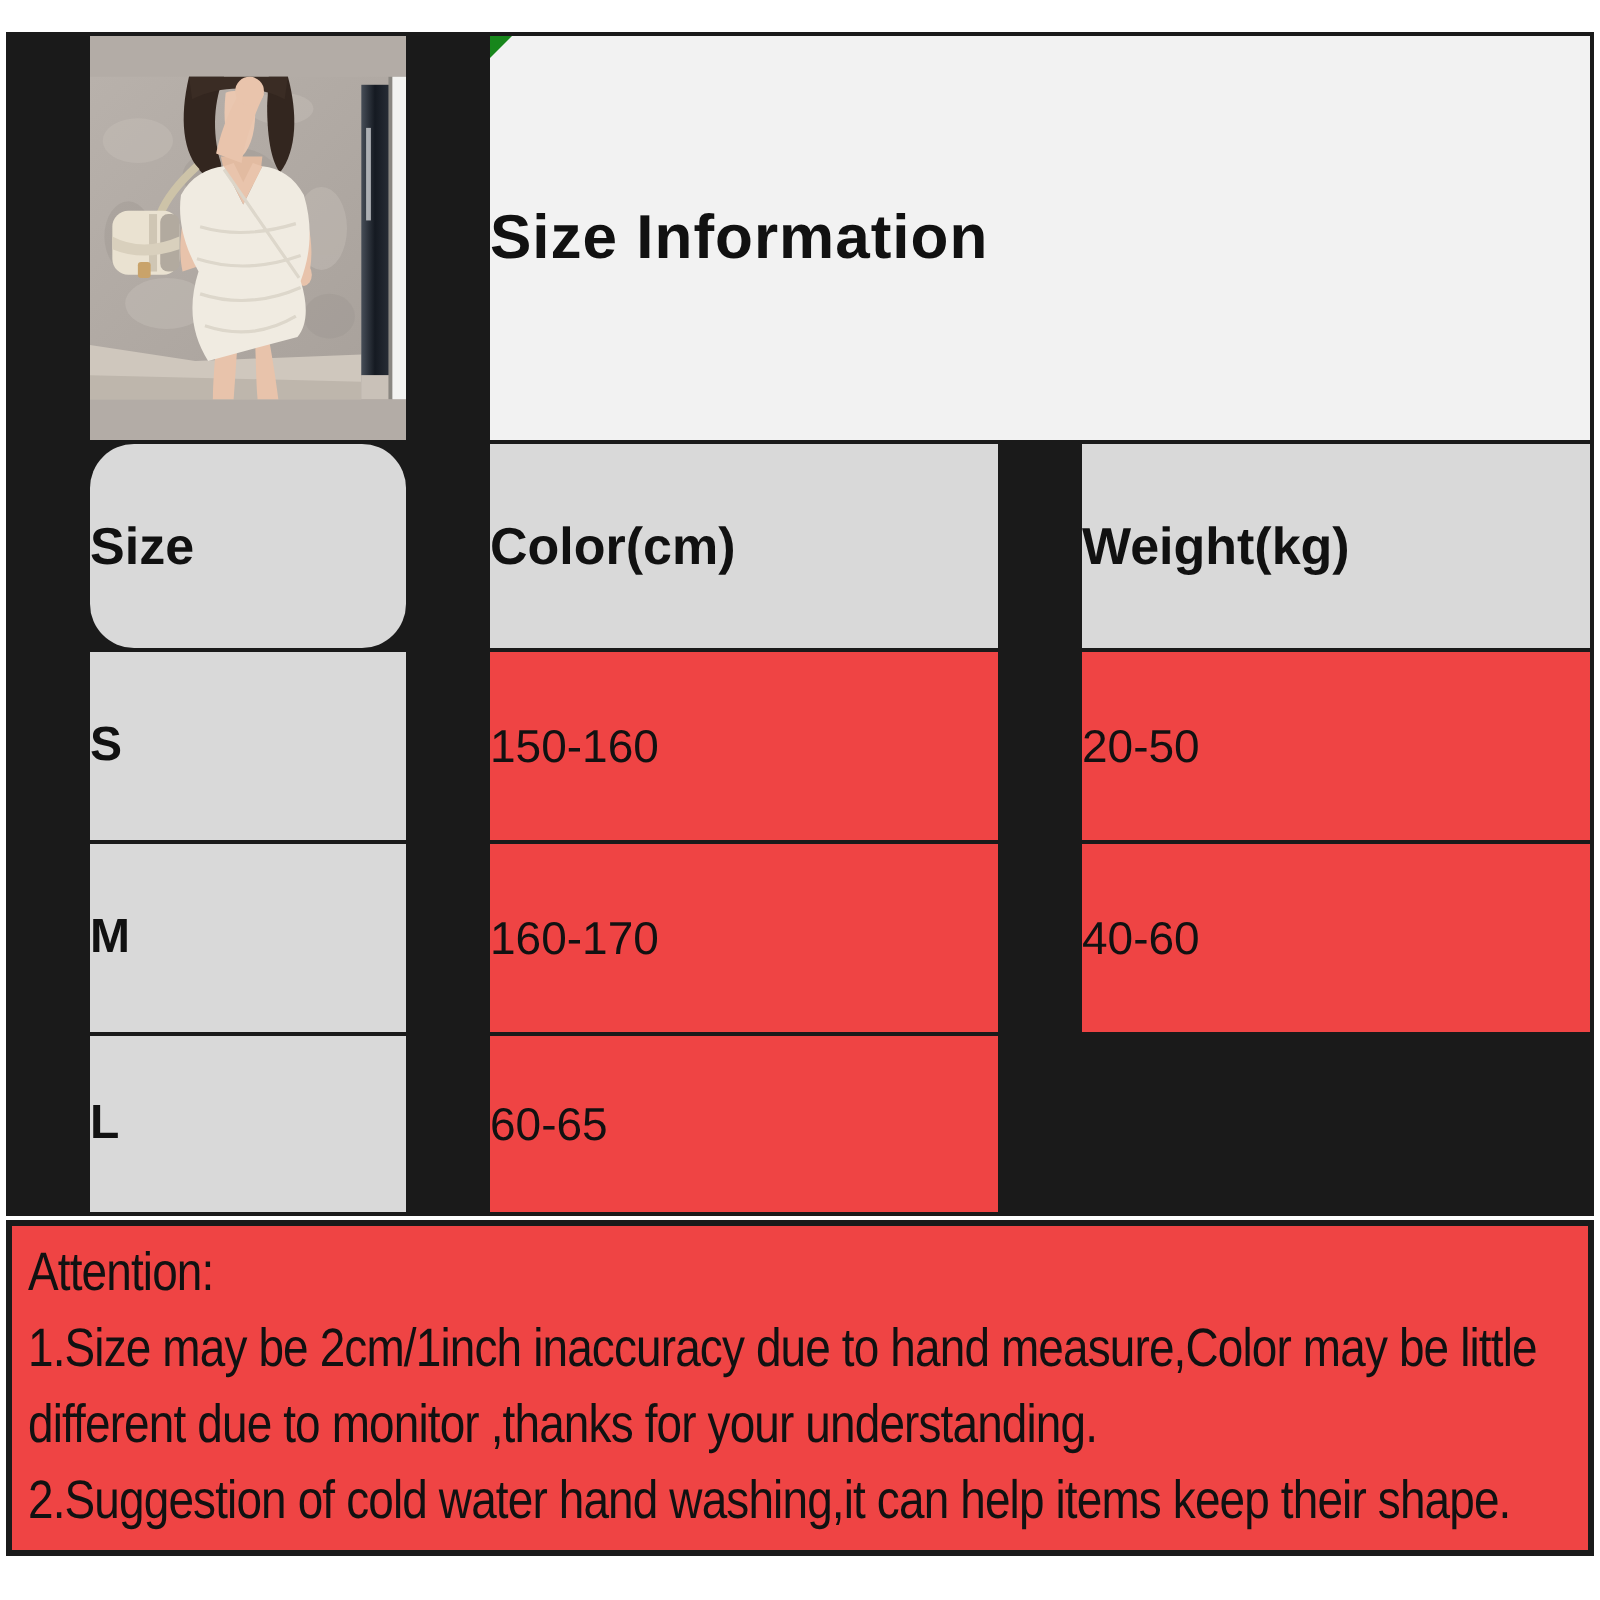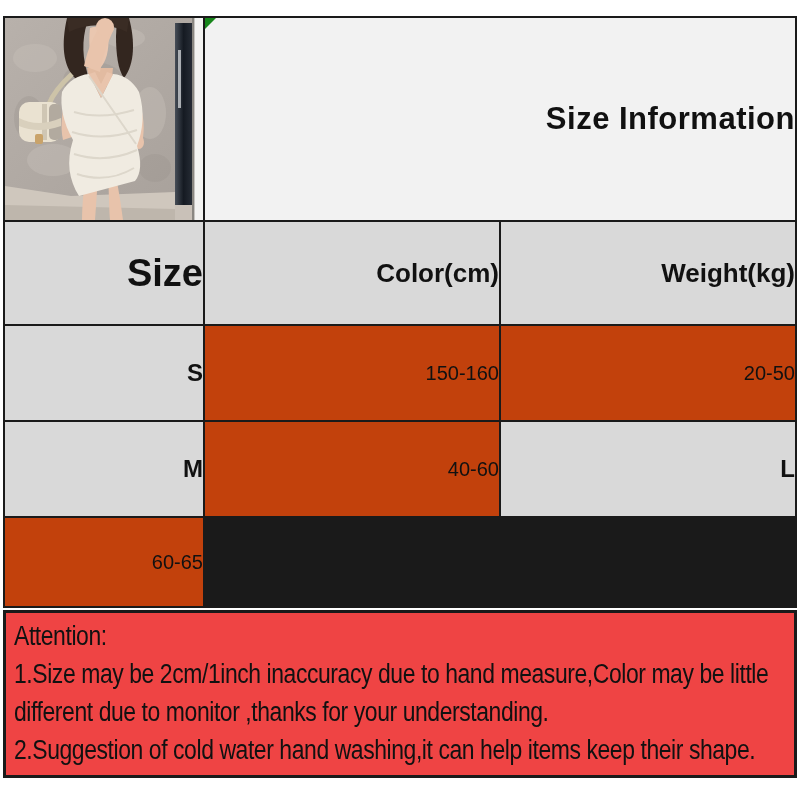--- a/index.html
+++ b/index.html
@@ -14,36 +14,36 @@
   .grid {
     display: grid;
     grid-template-columns: 198px 294px 294px;
     grid-template-rows: 202px 102px 94px 94px 88px;
     gap: 2px;
     background: #1a1a1a;
     border: 2px solid #1a1a1a;
     width: max-content;
   }
   .cell {
-    display: flex; align-items: center; justify-content: flex-end;
-    overflow: hidden; position: relative;
+    display: flex; align-items: center; justify-content: flex-start;
+    overflow: hidden; position: relative; margin-left: 40px;
   }
   .c-photo { background: #b3aca6; padding: 0; }
   .c-photo svg { display: block; width: 198px; height: 202px; }
   .c-title { grid-column: 2 / 4; background: #f2f2f2; }
   .title-text { font-size: 31px; font-weight: bold; letter-spacing: 0.5px; }
   .corner-marker {
     position: absolute; top: 0; left: 0; width: 0; height: 0;
     border-top: 11px solid #17861b; border-right: 11px solid transparent;
   }
   .c-label { background: #d9d9d9; font-weight: bold; }
-  .c-size-hdr { font-size: 38px; }
+  .c-size-hdr { font-size: 26px; border-radius: 22px; }
   .c-col-hdr { font-size: 26px; }
   .c-sz { font-size: 24px; }
-  .c-val { background: #c2410c; font-size: 20px; }
+  .c-val { background: #ef4444; font-size: 23px; }
 
   
   .attention {
     box-sizing: border-box;
     width: 794px; height: 168px;
     margin-top: 2px;
     border: 3px solid #1a1a1a;
     background: #ef4444;
     padding: 4px 8px;
   }
@@ -146,20 +146,21 @@
 
     <div class="cell c-label c-size-hdr">Size</div>
     <div class="cell c-label c-col-hdr">Color(cm)</div>
     <div class="cell c-label c-col-hdr">Weight(kg)</div>
 
     <div class="cell c-label c-sz">S</div>
     <div class="cell c-val">150-160</div>
     <div class="cell c-val">20-50</div>
 
     <div class="cell c-label c-sz">M</div>
+    <div class="cell c-val">160-170</div>
     <div class="cell c-val">40-60</div>
 
     <div class="cell c-label c-sz">L</div>
     <div class="cell c-val">60-65</div>
 
   </div>
 
   <div class="attention">
     <div class="att-line">Attention:</div>
     <div class="att-line">1.Size may be 2cm/1inch inaccuracy due to hand measure,Color may be little</div>

